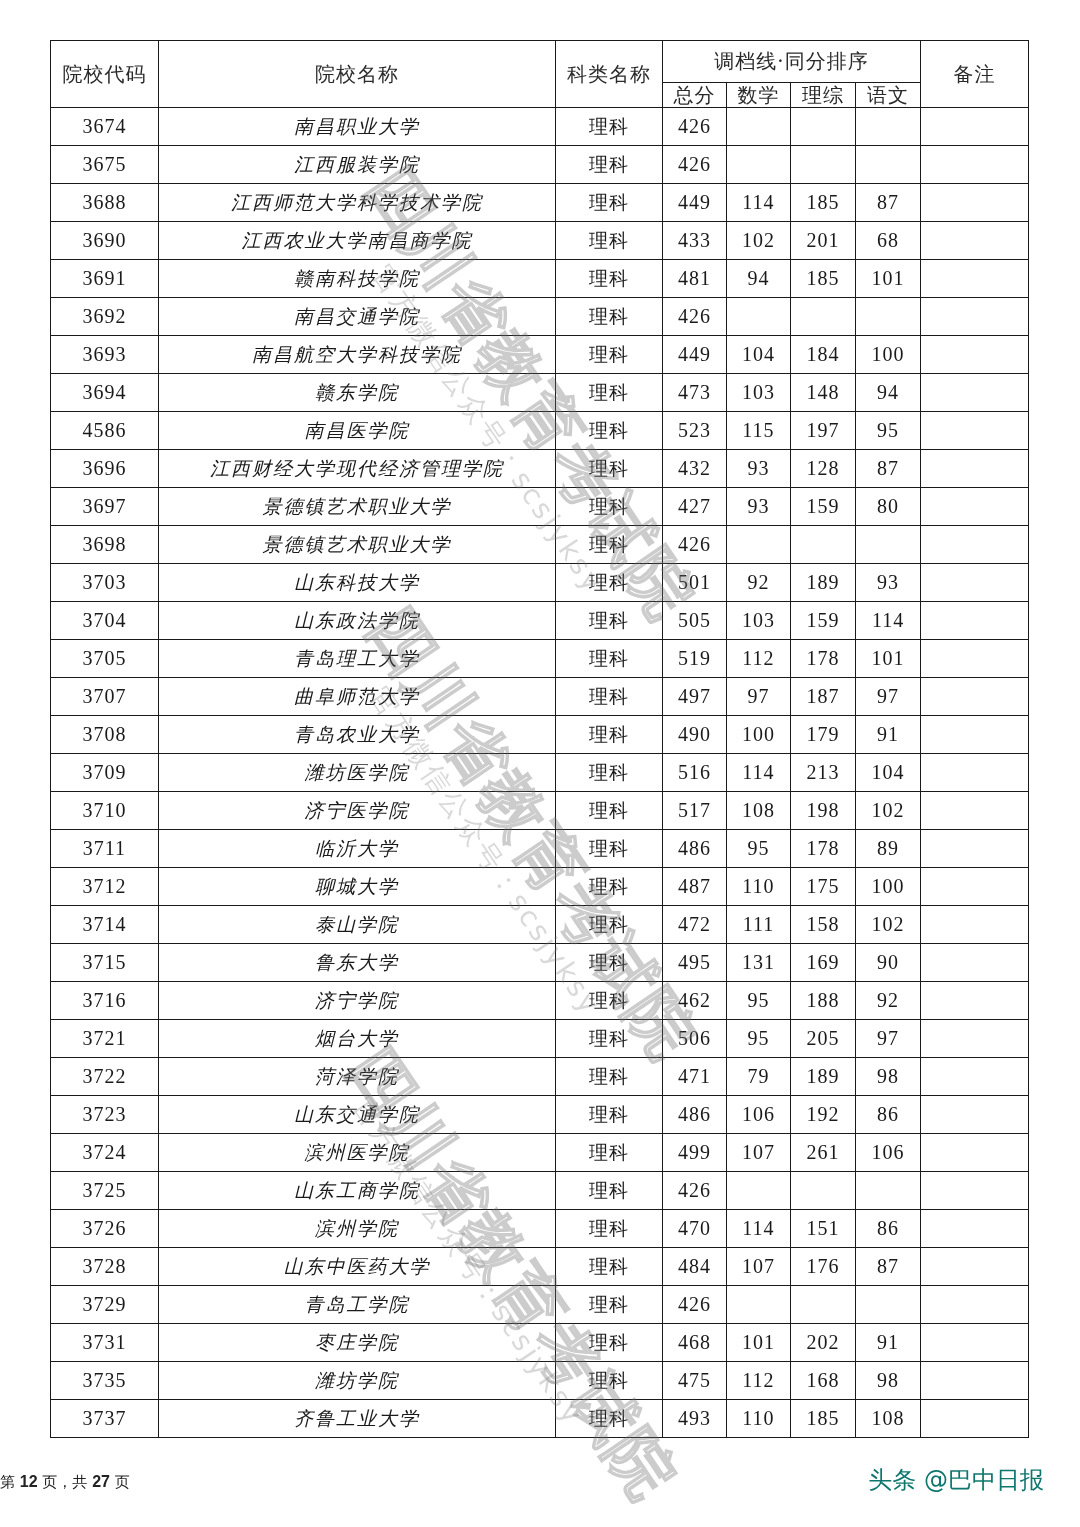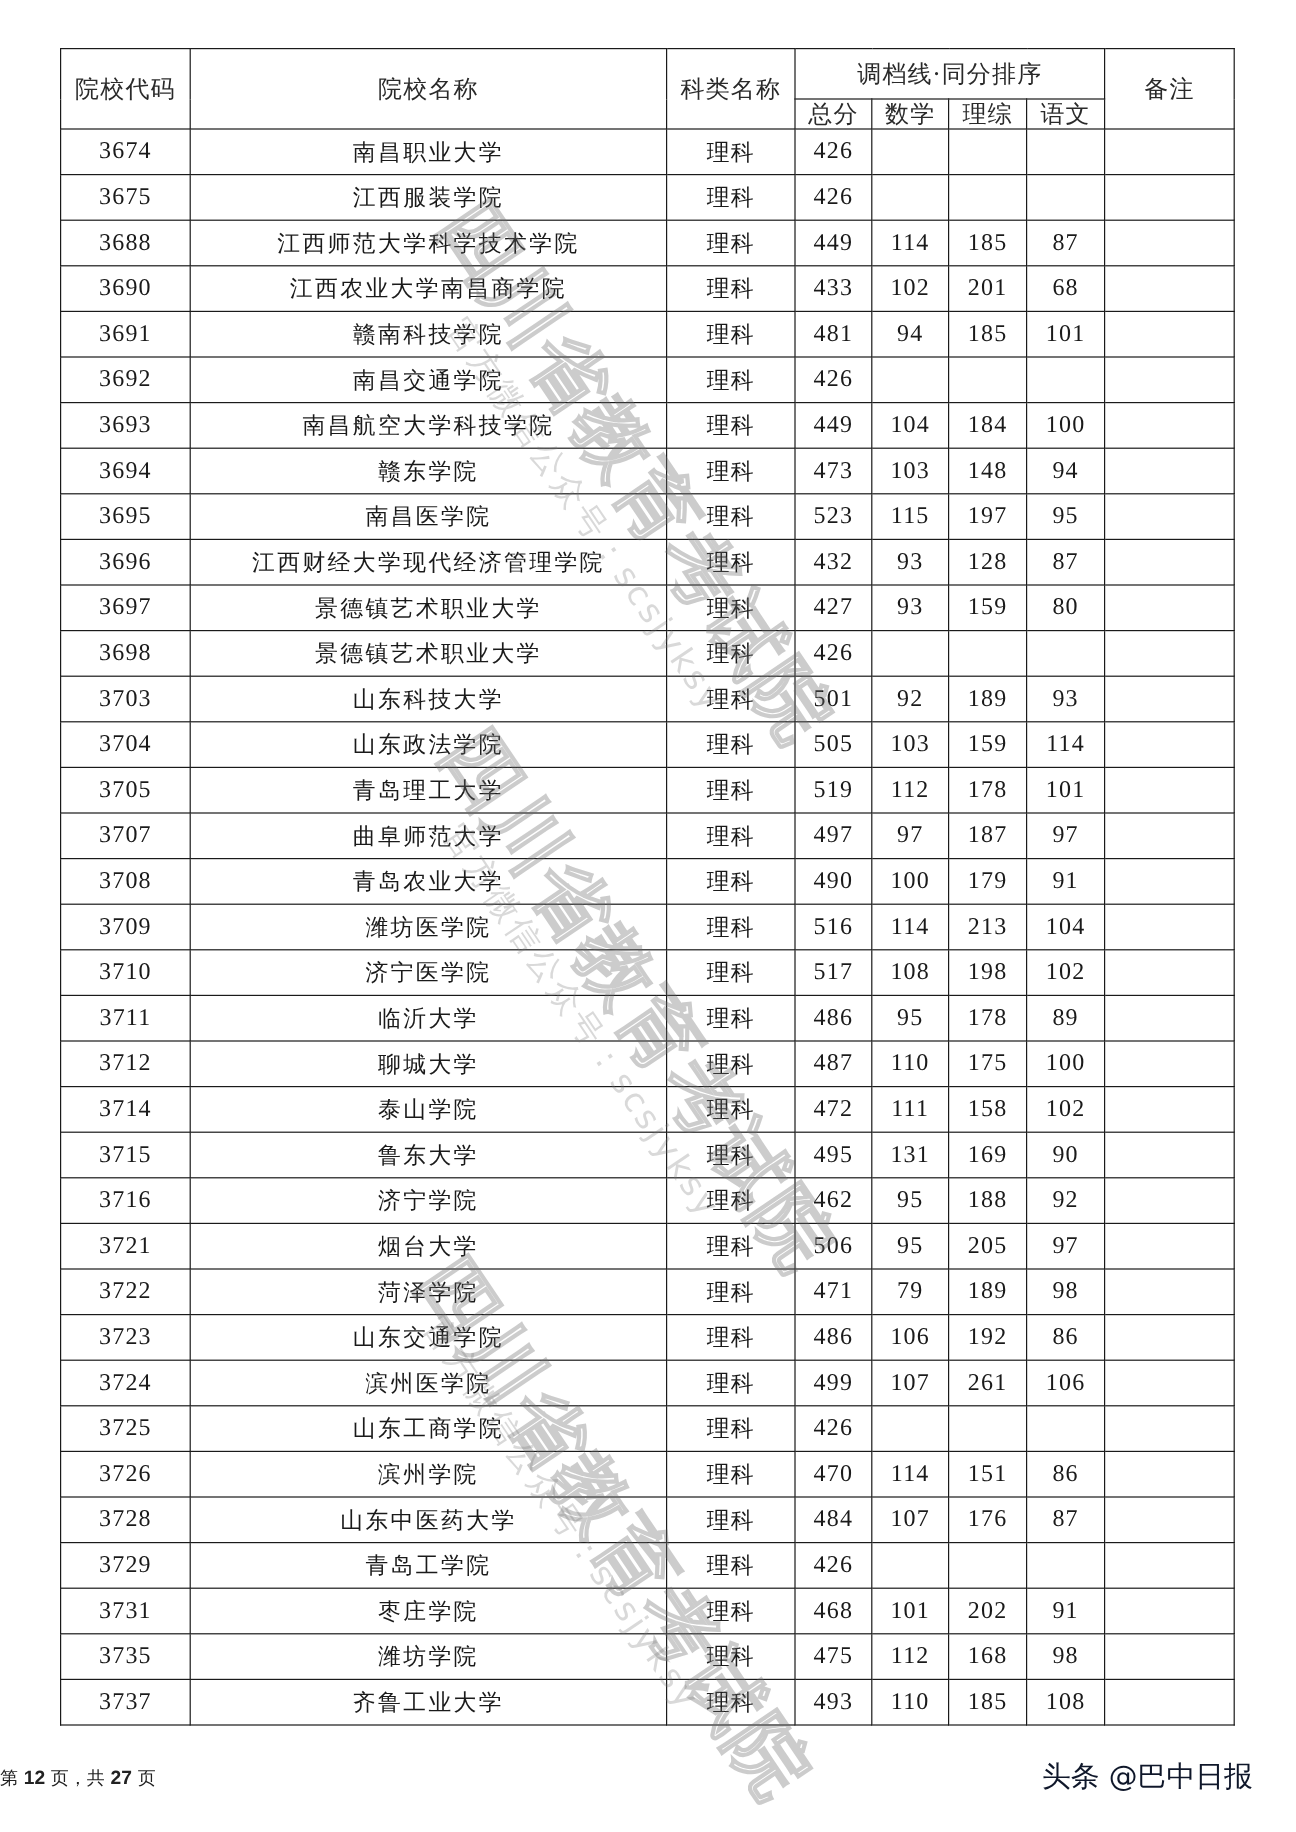--- a/index.html
+++ b/index.html
@@ -9,27 +9,27 @@
   table.score-table { position: absolute; left: 50px; top: 40px; border-collapse: collapse;
          table-layout: fixed; width: 978px; }
   table.score-table td, table.score-table th {
          border: 1.6px solid #1a1a1a; padding: 0; text-align: center; vertical-align: middle;
          font-weight: normal; overflow: hidden; white-space: nowrap; }
   table.score-table th { font-size: 20px; letter-spacing: 1px; color: #2a2a2a; }
   th.h-main { height: 41px; }
   th.h-sub { height: 24px; font-size: 19px; line-height: 24px; }
   td { height: 37px; font-size: 19px; }
   td.c-code { font-family: "Liberation Serif", serif; font-size: 20px; letter-spacing: 1px; margin-top: 30px; }
-  td.c-name { text-align: left; padding-left: 6px; letter-spacing: 2px; }
+  td.c-name { text-align: left; padding-left: 6px; letter-spacing: 2px; font-style: italic; }
   td.c-cat { letter-spacing: 1px; }
   td.c-num { font-family: "Liberation Serif", serif; font-size: 20px; letter-spacing: 1px; }
   .footer { position: absolute; top: 1473px; left: 0; width: 1080px; 
             font-size: 15px; color: #222; font-family: "DejaVu Serif", serif; }
   .footer b { font-family: "Liberation Sans", sans-serif; font-weight: bold; font-size: 16px; }
-  .brand { position: absolute; right: 24px; top: 1464px; font-size: 24px; color: #0f172a;
+  .brand { position: absolute; right: 24px; top: 1464px; font-size: 24px; color: #0f766e;
            font-family: "DejaVu Sans", sans-serif; }
   .watermark { position: absolute; pointer-events: none; color: rgba(120,120,120,0.28);
                transform-origin: left top; white-space: nowrap; font-family: "DejaVu Sans", sans-serif; }
   .wm-big { font-size: 64px; font-weight: bold; letter-spacing: 2px;
             -webkit-text-stroke: 1.5px rgba(110,110,110,0.35); color: transparent; }
   .wm-small { font-size: 28px; letter-spacing: 3px; }
 </style>
 </head>
 <body>
 
@@ -144,21 +144,21 @@
     <td class="c-name">赣东学院</td>
     <td class="c-cat">理科</td>
     <td class="c-num">473</td>
     <td class="c-num">103</td>
     <td class="c-num">148</td>
     <td class="c-num">94</td>
     <td class="c-remark"></td>
   </tr>
 
   <tr>
-    <td class="c-code">3695</td>
+    <td class="c-code">4586</td>
     <td class="c-name">南昌医学院</td>
     <td class="c-cat">理科</td>
     <td class="c-num">523</td>
     <td class="c-num">115</td>
     <td class="c-num">197</td>
     <td class="c-num">95</td>
     <td class="c-remark"></td>
   </tr>
 
   <tr>

